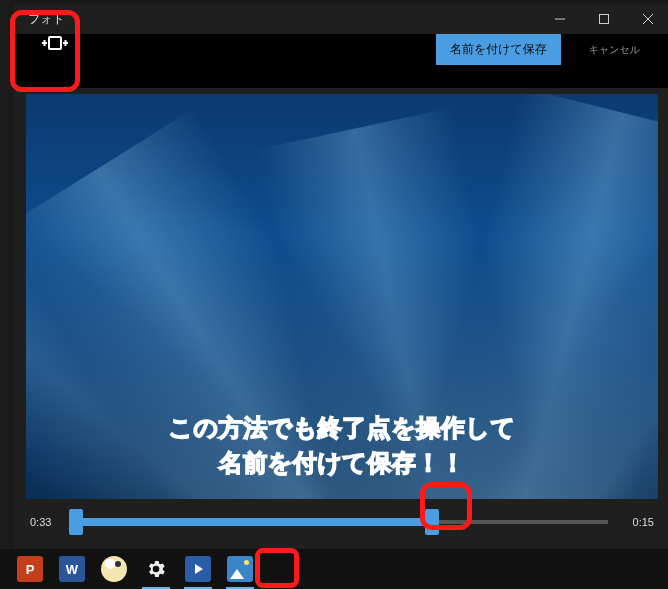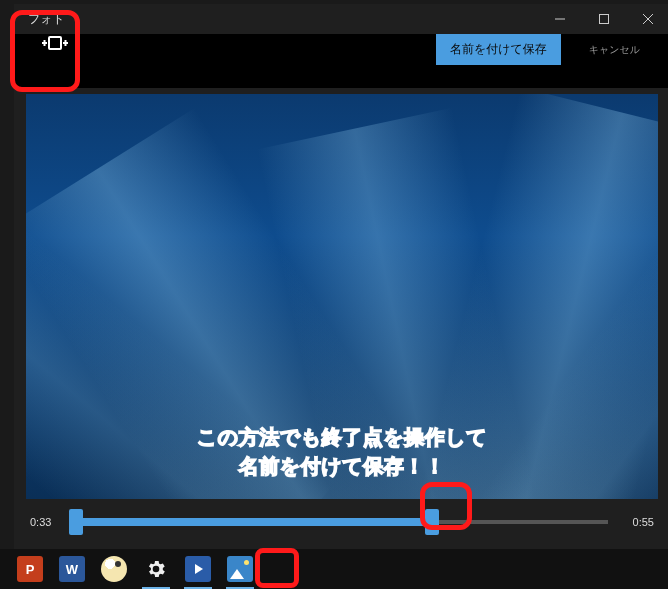--- a/index.html
+++ b/index.html
@@ -87,21 +87,21 @@
     .b3 { width: 210px; height: 460px; left: 380px; transform: rotate(14deg); opacity:.55;}
     .b4 { width: 190px; height: 420px; left: 150px; transform: rotate(-50deg); opacity:.35;}
     .b5 { width: 190px; height: 420px; left: 430px; transform: rotate(36deg); opacity:.35;}
     .annotation-text {
       position: absolute;
       bottom: 18px;
       width: 100%;
       text-align: center;
       color: #2a7bd9;
       font-weight: 900;
-      font-size: 20px;
+      font-size: 24px;
       line-height: 1.45;
       -webkit-text-stroke: 1.5px #fff;
       text-stroke: 1.5px #fff;
       letter-spacing: 0.5px;
     }
     .timeline-row {
       display: flex;
       align-items: center;
       padding: 12px 16px 16px 16px;
       gap: 12px;
@@ -265,21 +265,21 @@
   </div>
 
   <div class="timeline-row">
     <div class="time-label">0:33</div>
     <div class="track">
       <div class="track-base"></div>
       <div class="track-range"></div>
       <div class="handle start"></div>
       <div class="handle end"></div>
     </div>
-    <div class="time-label" style="text-align:right">0:55</div>
+    <div class="time-label" style="text-align:right">0:15</div>
   </div>
 </div>
 
 <div class="taskbar">
   <div class="tb-item">
     <div class="tb-square ppt">P</div>
   </div>
   <div class="tb-item">
     <div class="tb-square word">W</div>
   </div>

